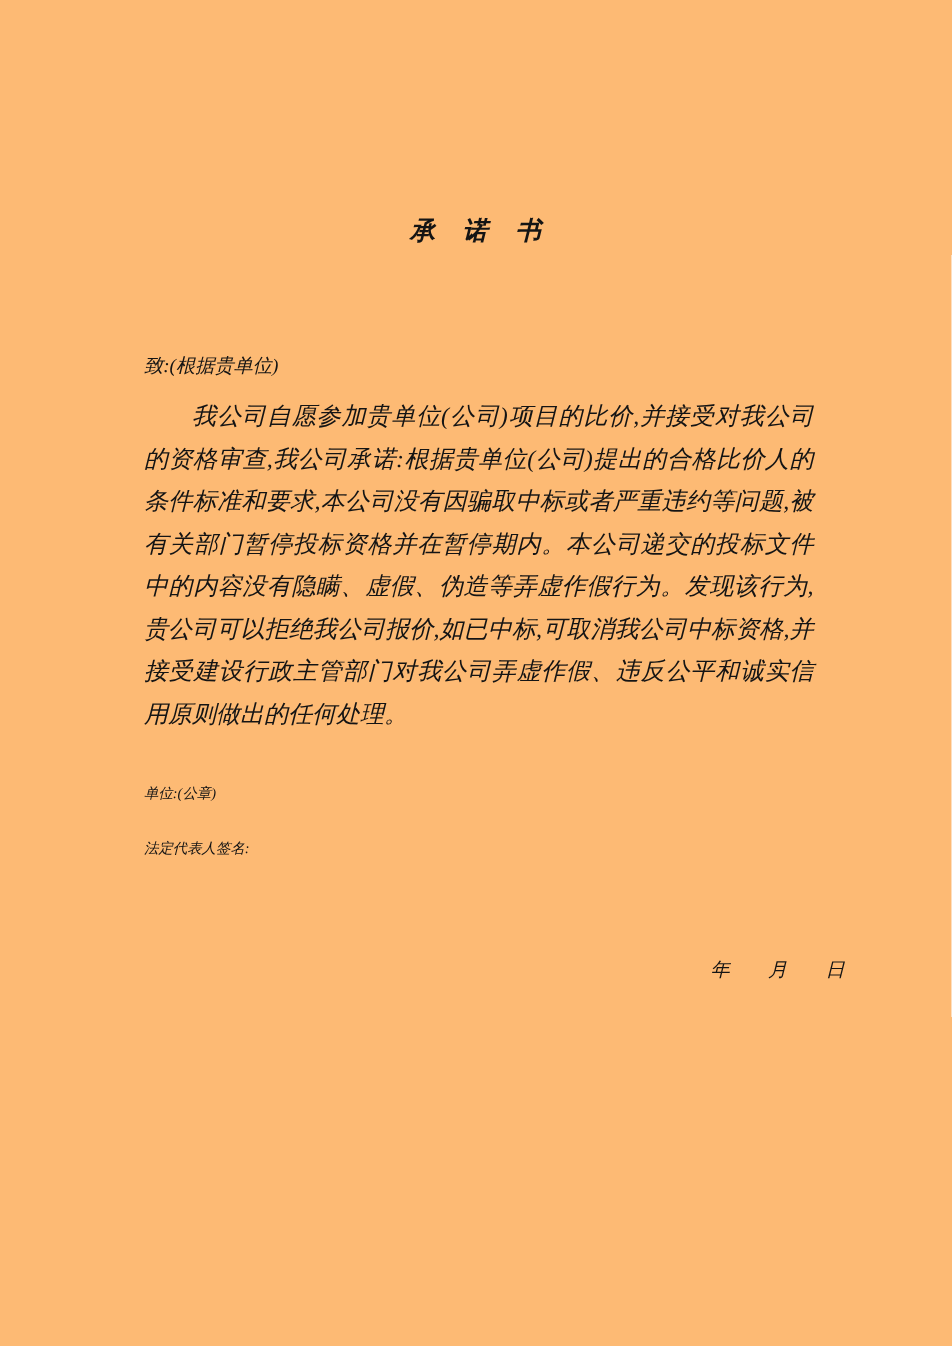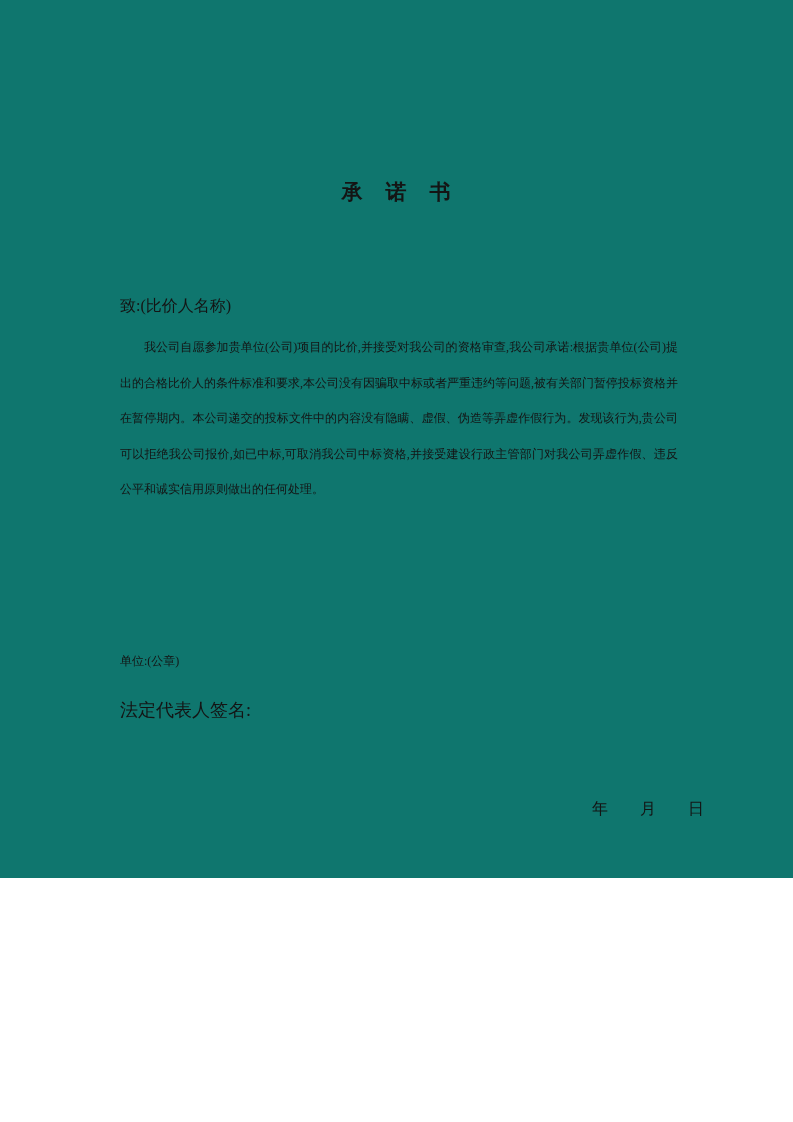--- a/index.html
+++ b/index.html
@@ -3,25 +3,26 @@
 <meta charset="utf-8">
 <style>
   html, body {
     margin: 0;
     padding: 0;
     background: #ffffff;
   }
   .page {
     position: relative;
     width: 793px;
-    height: 878px;
-    background: #0f766e;
+    height: 1122px;
+    background: #fdba74;
     color: #141414;
     font-family: "Liberation Serif", "DejaVu Serif", serif;
     overflow: hidden;
+    font-style: italic;
   }
   .doc-title {
     position: absolute;
     top: 181px;
     left: 0;
     width: 100%;
     margin: 0;
     text-align: center;
     font-size: 21px;
     line-height: 1.1;
@@ -36,58 +37,58 @@
     margin: 0;
     font-size: 16px;
     line-height: 1.1;
   }
   .body-text {
     position: absolute;
     top: 330px;
     left: 120px;
     width: 558px;
     margin: 0;
-    font-size: 12px;
+    font-size: 20px;
     line-height: 35.5px;
     text-align: justify;
     text-justify: inter-ideograph;
     text-indent: 2em;
   }
   .unit-line {
     position: absolute;
     top: 655px;
     left: 120px;
     margin: 0;
     font-size: 12px;
     line-height: 1.1;
   }
   .rep-line {
     position: absolute;
     top: 701px;
     left: 120px;
     margin: 0;
-    font-size: 18px;
+    font-size: 12px;
     line-height: 1.1;
   }
   .date-line {
     position: absolute;
     top: 783px;
     left: 575px;
     margin: 17px;
     font-size: 16px;
     line-height: 1.1;
   }
 </style>
 </head>
 <body>
 
 <div class="page">
   <h1 class="doc-title">承　诺　书</h1>
 
-  <p class="salutation">致:(比价人名称)</p>
+  <p class="salutation">致:(根据贵单位)</p>
 
   <p class="body-text">我公司自愿参加贵单位(公司)项目的比价,并接受对我公司的资格审查,我公司承诺:根据贵单位(公司)提出的合格比价人的条件标准和要求,本公司没有因骗取中标或者严重违约等问题,被有关部门暂停投标资格并在暂停期内。本公司递交的投标文件中的内容没有隐瞒、虚假、伪造等弄虚作假行为。发现该行为,贵公司可以拒绝我公司报价,如已中标,可取消我公司中标资格,并接受建设行政主管部门对我公司弄虚作假、违反公平和诚实信用原则做出的任何处理。</p>
 
   <p class="unit-line">单位:(公章)</p>
 
   <p class="rep-line">法定代表人签名:</p>
 
   <p class="date-line">年　　月　　日</p>
 </div>
 

